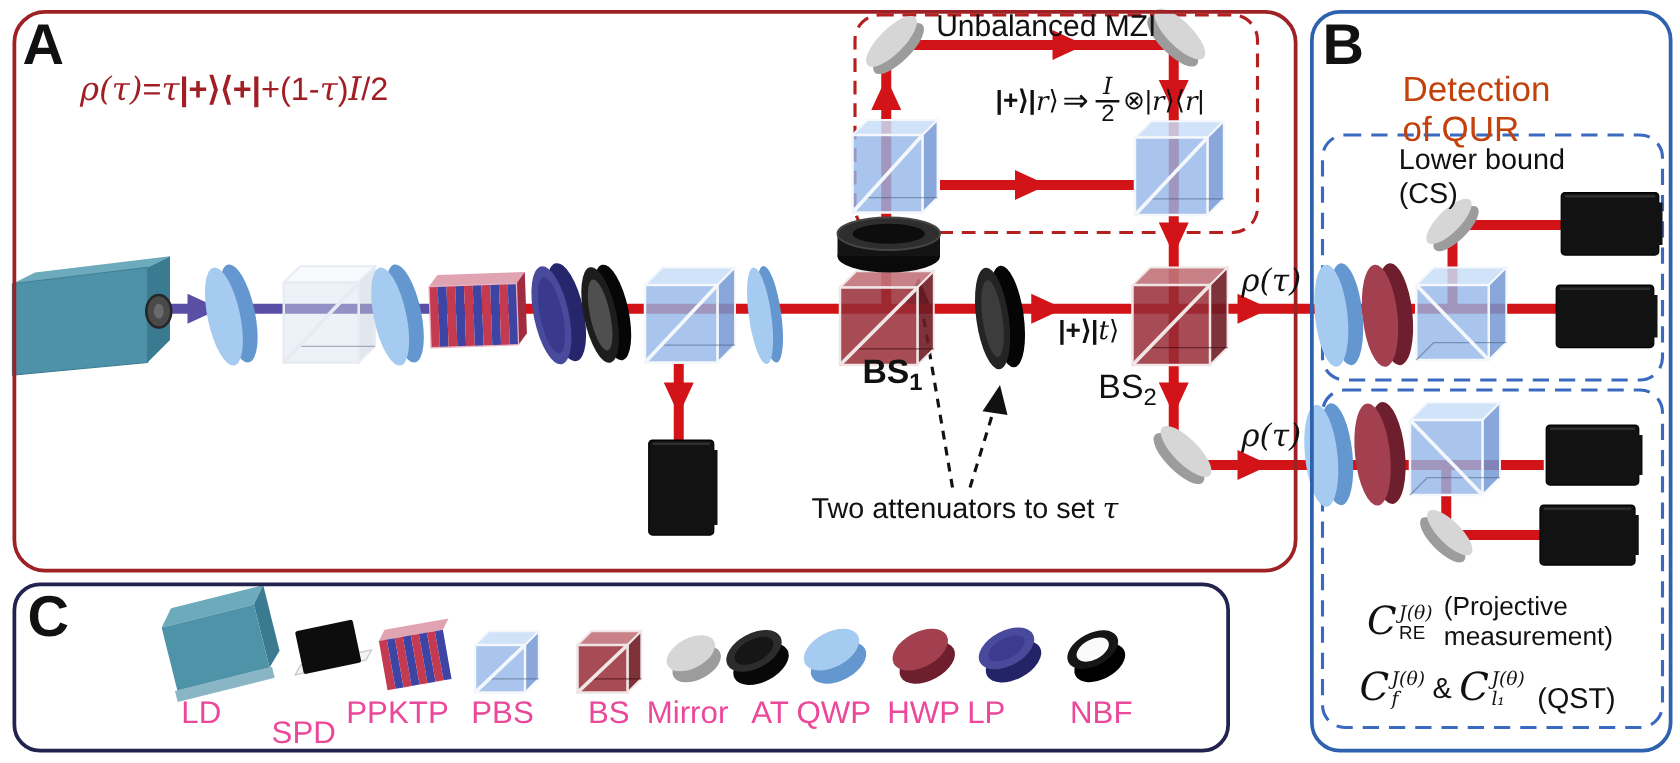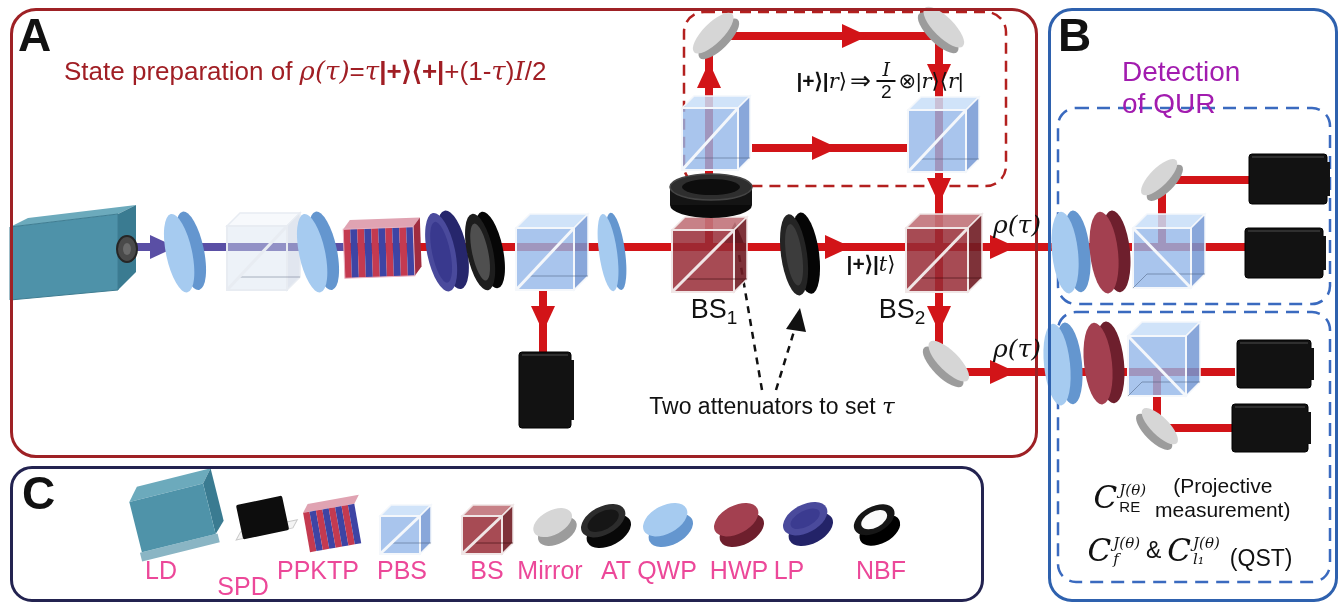--- a/index.html
+++ b/index.html
@@ -20,29 +20,29 @@
   .mziL{left:837px;top:8px;font-size:24px;color:#111;}
   .mziF{left:880px;top:60px;display:flex;align-items:center;color:#111;font-size:21px;transform:translateX(-50%);white-space:pre;}
   .mziF .big{font-size:25px;margin:0 3px;}
   .frac{display:inline-flex;flex-direction:column;align-items:center;line-height:1.05;font-size:19px;margin:0 3px;}
   .frac .den{border-top:2px solid #111;padding:0 4px;}
   .bsl{font-size:27px;color:#111;}
   .bsl sub{font-size:19px;}
   .stt{left:871px;top:252px;font-size:21px;color:#111;white-space:pre;}
   .note{left:772px;top:393px;font-size:23px;color:#111;white-space:pre;}
   .rho{font-size:25px;color:#111;}
-  .btl{left:1196px;top:56px;font-size:28px;color:#a21caf;}
+  .btl{left:1196px;top:56px;font-size:28px;color:#c2410c;}
   .lbnd{left:1194px;top:114px;font-size:23px;color:#111;}
   .frow{display:flex;align-items:center;color:#111;transform:translateX(-50%);}
   .cb{font-family:"DejaVu Serif",serif;font-style:italic;font-size:31px;line-height:1;}
   .sc{display:inline-flex;flex-direction:column;line-height:1.1;font-size:15px;transform:translateY(1px);margin-left:2px;}
   .sc .su{font-family:"DejaVu Serif",serif;font-style:italic;}
   .sc .sbu{font-family:"Liberation Sans",sans-serif;font-style:normal;}
   .sc .sbi{font-family:"DejaVu Serif",serif;font-style:italic;}
-  .twoline{font-size:21px;line-height:1.12;margin-left:9px;text-align:center;}
+  .twoline{font-size:21px;line-height:1.12;margin-left:9px;text-align:left;}
   .qtxt{font-size:23px;margin-left:10px;margin-top:17px;}
   .amp{font-size:23px;margin:0 6px;}
   .cl{top:556px;font-size:25px;color:#ec4899;transform:translateX(-50%);}
 </style>
 </head>
 <body>
 
 <div id="stage">
   <svg id="scene" width="1344" height="610" viewBox="0 0 1344 610">
       <g>
@@ -335,39 +335,41 @@
   <div class="panel" id="panelA"></div>
   <div class="panel" id="panelB"></div>
   <div class="panel" id="panelC"></div>
 
   <div id="labels">
     <div class="pl" style="left:18px;top:12px;">A</div>
     <div class="pl" style="left:1058px;top:12px;">B</div>
     <div class="pl" style="left:22px;top:470px;">C</div>
 
     <div class="ttl">
-      <span>State preparation of </span><span class="it">ρ(τ)</span><span>=</span><span class="it">τ</span><span class="b">|+⟩⟨+|</span><span>+(1-</span><span class="it">τ</span><span>)</span><span class="it">I</span><span>/2</span>
+      <span class="it">ρ(τ)</span><span>=</span><span class="it">τ</span><span class="b">|+⟩⟨+|</span><span>+(1-</span><span class="it">τ</span><span>)</span><span class="it">I</span><span>/2</span>
     </div>
 
+    <div class="mziL ctr" style="left: 837px;">Unbalanced MZI</div>
 
     <div class="mziF" style="left: 880px;">
       <span style="font-weight:700">|+⟩|</span><span class="it">r</span><span>⟩</span><span class="big">⇒</span><span class="frac"><span class="it">I</span><span class="den">2</span></span><span>⊗</span><span>|</span><span class="it">r</span><span>⟩⟨</span><span class="it">r</span><span>|</span>
     </div>
 
-    <div class="bsl ctr" style="left:714px;top:294px;"><span>BS</span><sub>1</sub></div>
+    <div class="bsl ctr" style="left:714px;top:282px;font-weight:bold;"><span>BS</span><sub>1</sub></div>
     <div class="bsl ctr" style="left:902px;top:294px;"><span>BS</span><sub>2</sub></div>
 
     <div class="stt ctr" style="left: 871px;"><span style="font-weight:700">|+⟩|</span><span class="it">t</span><span>⟩</span></div>
 
     <div class="note ctr" style="left: 772px;"><span>Two attenuators to set </span><span class="it">τ</span></div>
 
     <div class="rho it" style="left:993px;top:210px;">ρ(τ)</div>
     <div class="rho it" style="left:993px;top:334px;">ρ(τ)</div>
 
     <div class="btl ctr" style="left: 1196px;">Detection of QUR</div>
+    <div class="lbnd ctr" style="left: 1194px;">Lower bound (CS)</div>
 
     <div class="frow" style="left:1192px;top:474px;">
       <span class="cb">C</span>
         <span class="sc">
           <span class="su">J(θ)</span>
           <span class="sbu">RE</span>
         </span>
       <span class="twoline"><span>(Projective</span><br><span>measurement)</span></span>
     </div>
 

